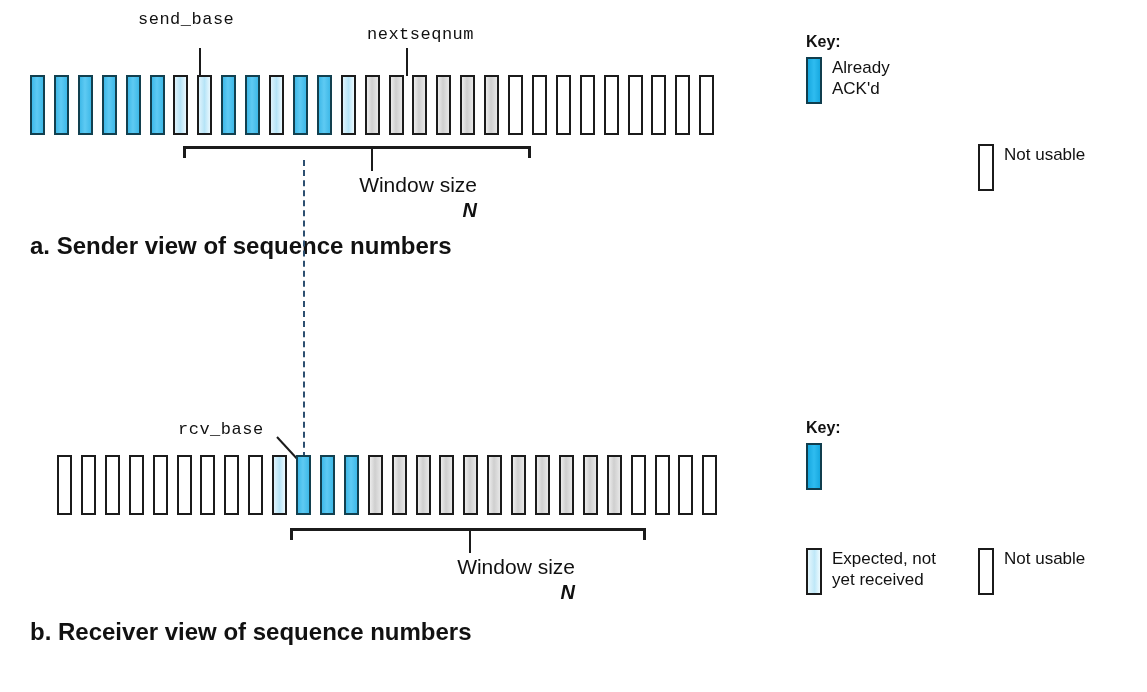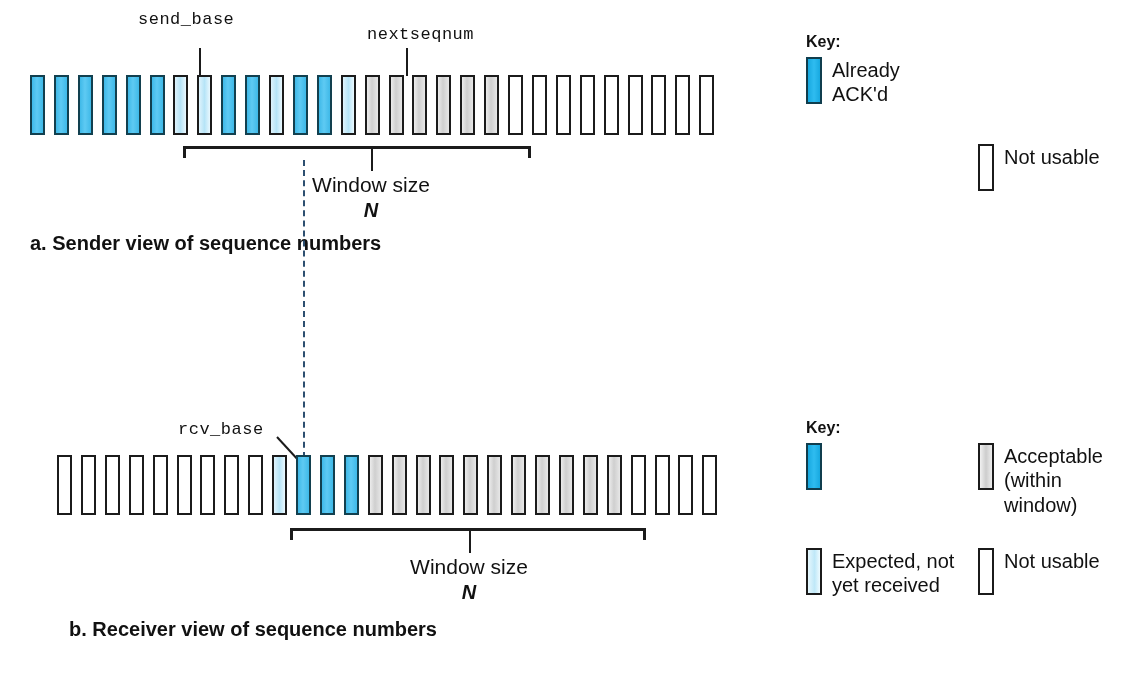--- a/index.html
+++ b/index.html
@@ -67,35 +67,35 @@
   }
   .bracket-stem {
     position: absolute;
     width: 0;
     border-left: 2px solid #1b1b1b;
   }
 
   
   .win-label {
     position: absolute;
-    text-align: center;
+    text-align: right;
     font-size: 21px;
     color: #111;
     line-height: 1.22;
     white-space: nowrap;
   }
   .win-label .n {
     font-style: italic;
     font-weight: bold;
     font-size: 20px;
     display: block;
   }
   .caption {
     position: absolute;
-    font-size: 20px;
+    font-size: 24px;
     font-weight: bold;
     color: #111;
     white-space: nowrap;
   }
 
   
   .dashed-v {
     position: absolute;
     width: 0;
     border-left: 2px dashed #2d4f70;
@@ -125,21 +125,21 @@
     border: 2px solid #1b1b1b;
     box-sizing: border-box;
     flex: 0 0 auto;
     margin-right: 10px;
   }
   .key-swatch.c-acked     { background: linear-gradient(90deg,#17a9e0 0%,#2fbcf0 50%,#17a9e0 100%); border-color:#103d4d; }
   .key-swatch.c-sent      { background: linear-gradient(90deg,#e6f7fd 0%,#bfe8f8 55%,#eefbff 100%); }
   .key-swatch.c-usable    { background: linear-gradient(90deg,#f1f1f1 0%,#cdcdcd 50%,#ededed 100%); }
   .key-swatch.c-notusable { background: #ffffff; }
   .key-text {
-    font-size: 20px;
+    font-size: 17px;
     color: #111;
     line-height: 1.22;
     padding-top: 1px;
     white-space: pre-line;
   }
 </style>
 </head>
 <body>
 
 <div class="stage">
@@ -231,21 +231,21 @@
     </div>
 
   <div class="bracket" style="left:290px; top:528px; width:356px;"></div>
   <div class="bracket-stem" style="left:469px; top:531px; height:22px;"></div>
 
   <div class="win-label" style="left:363px; top:554px; width:212px;">
     <span>Window size</span>
     <span class="n">N</span>
   </div>
 
-  <div class="caption" style="left:30px; top:618px;margin-left:39px;">b. Receiver view of sequence numbers</div>
+  <div class="caption" style="left:30px; top:618px;">b. Receiver view of sequence numbers</div>
 
   <div class="key" style="left:806px; top:33px; width:330px;">
     <div class="key-title">Key:</div>
     <div class="key-grid" id="key-sender-grid" style="height:150px;">
         <div class="key-item" style="left: 0px; top: 0px;">
           <div class="key-swatch c-acked"></div>
           <div class="key-text">Already
 ACK'd</div>
         </div>
         <div class="key-item" style="left: 172px; top: 87px;">
@@ -254,26 +254,20 @@
         </div>
       </div>
   </div>
 
   <div class="key" style="left:806px; top:419px; width:330px;">
     <div class="key-title">Key:</div>
     <div class="key-grid" id="key-receiver-grid" style="height:160px;">
         <div class="key-item" style="left: 0px; top: 0px;">
           <div class="key-swatch c-acked"></div>
         </div>
-        <div class="key-item" style="left: 172px; top: 0px;">
-          <div class="key-swatch c-usable"></div>
-          <div class="key-text">Acceptable
-(within
-window)</div>
-        </div>
         <div class="key-item" style="left: 0px; top: 105px;">
           <div class="key-swatch c-sent"></div>
           <div class="key-text">Expected, not
 yet received</div>
         </div>
         <div class="key-item" style="left: 172px; top: 105px;">
           <div class="key-swatch c-notusable"></div>
           <div class="key-text">Not usable</div>
         </div>
       </div>

